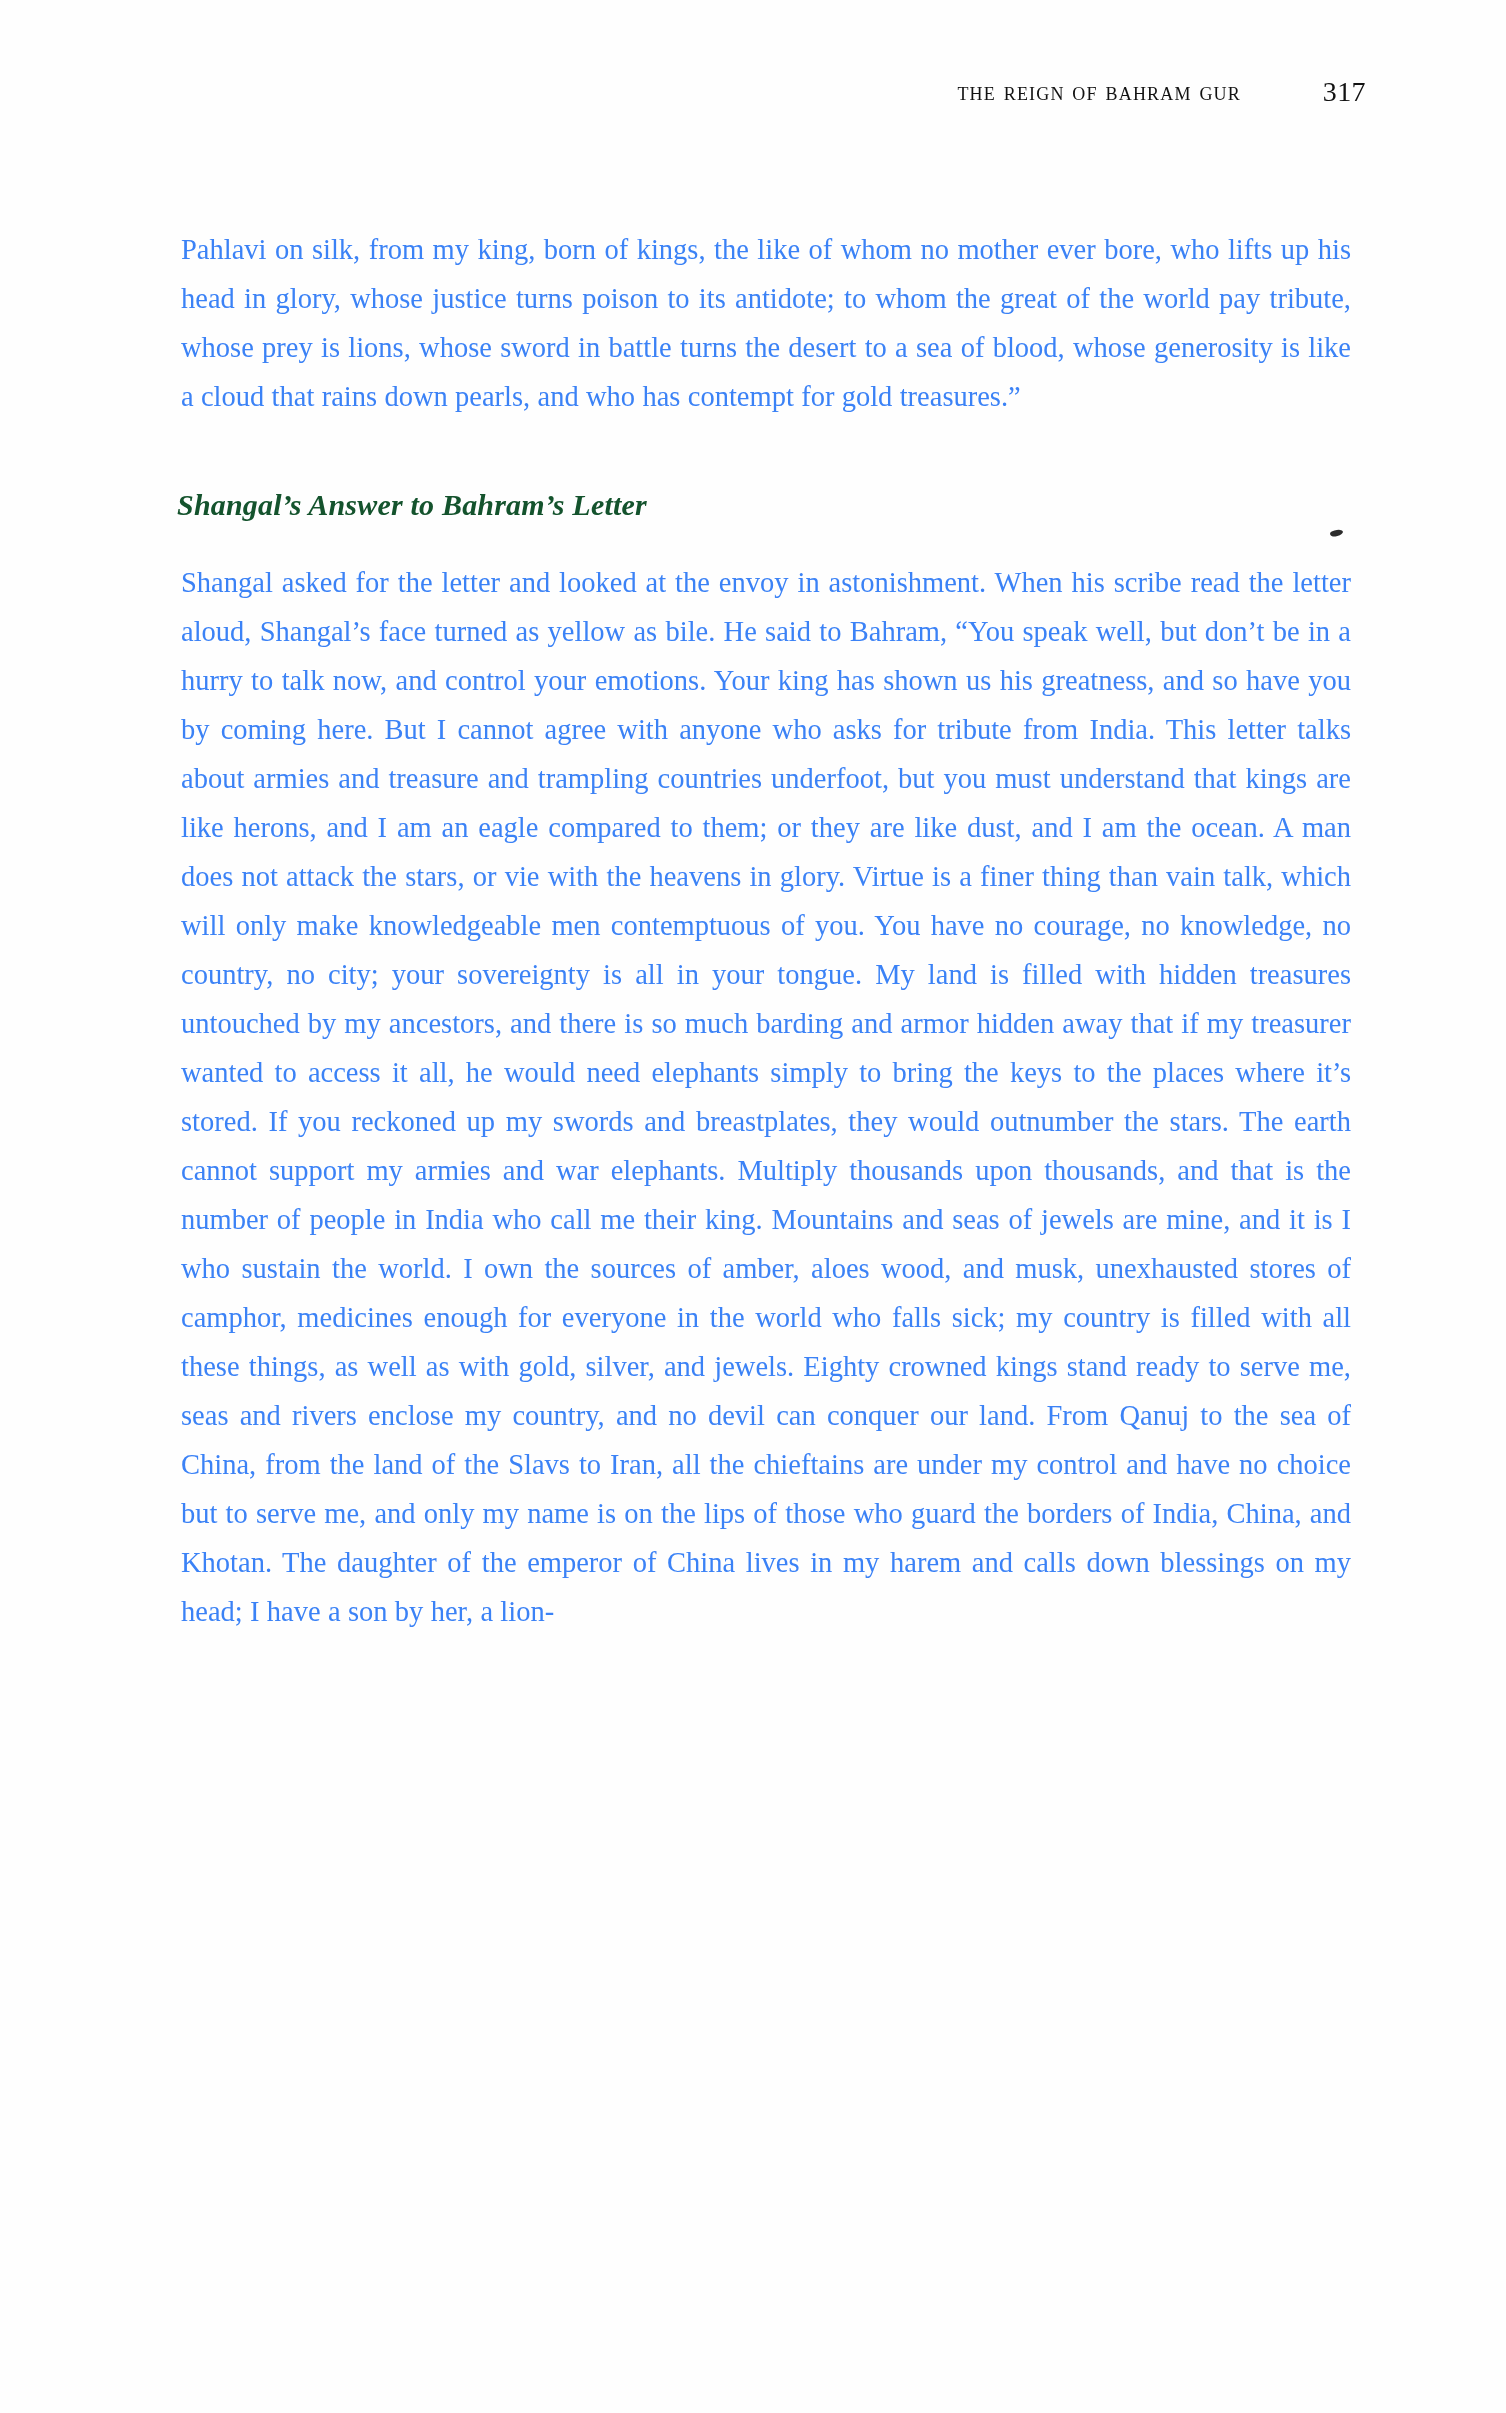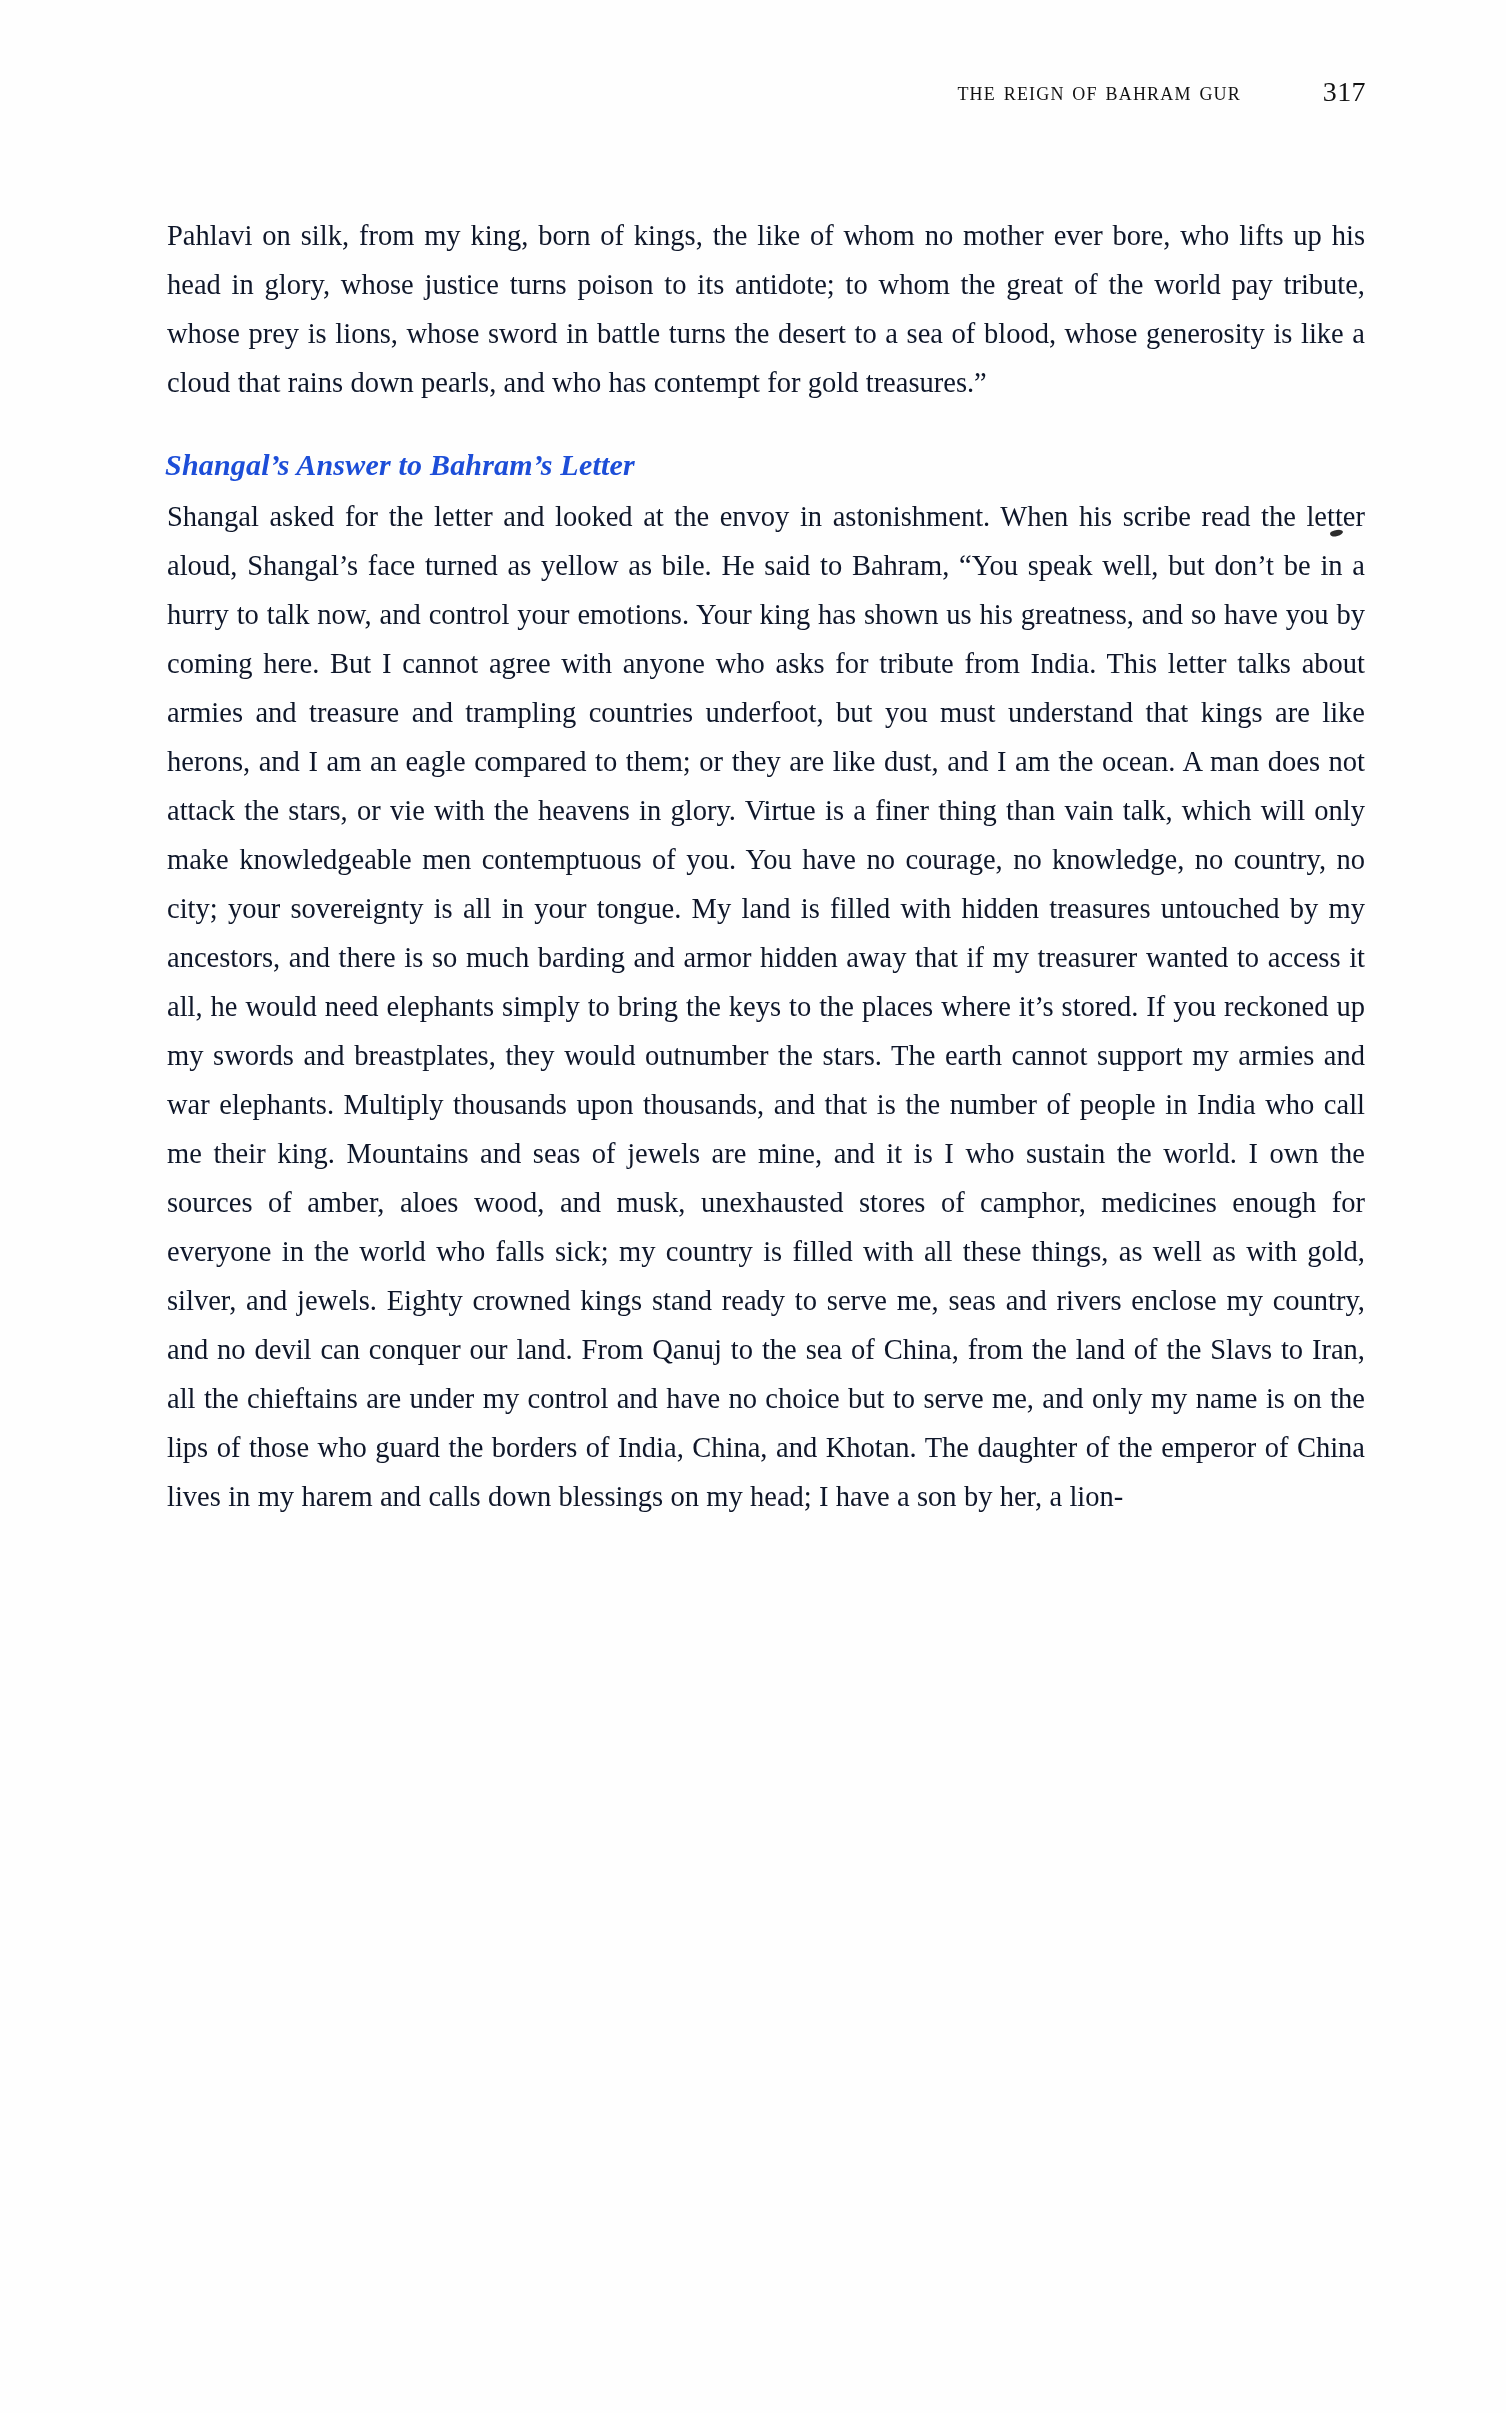--- a/index.html
+++ b/index.html
@@ -60,41 +60,41 @@
 
   
   .textblock {
     position: absolute;
     left: 165px;
     top: 209px;
     width: 1202px;
   }
 
   p.body {
-    margin: 2px;
+    margin: 16px;
     font-size: 28.5px;
     line-height: 49px;
     text-align: justify;
     text-justify: inter-word;
     word-spacing: 0.2px;
-    color: #0f172a;
+    color: #3b82f6;
     -webkit-hyphens: none;
     hyphens: none;
   }
   p.body.nohang {
     text-align-last: left;
   }
 
   h2.subhead {
-    margin: 0;
+    margin: 12px;
     font-size: 30px;
     line-height: 44px;
     font-weight: bold;
     font-style: italic;
-    color: #1d4ed8;
+    color: #14532d;
     letter-spacing: 0.2px;
   }
 
   .gap-before-subhead { height: 34px; }
   .gap-after-subhead  { height: 3.1px; }
 
   
   .speck {
     position: absolute;
     left: 1330px;

